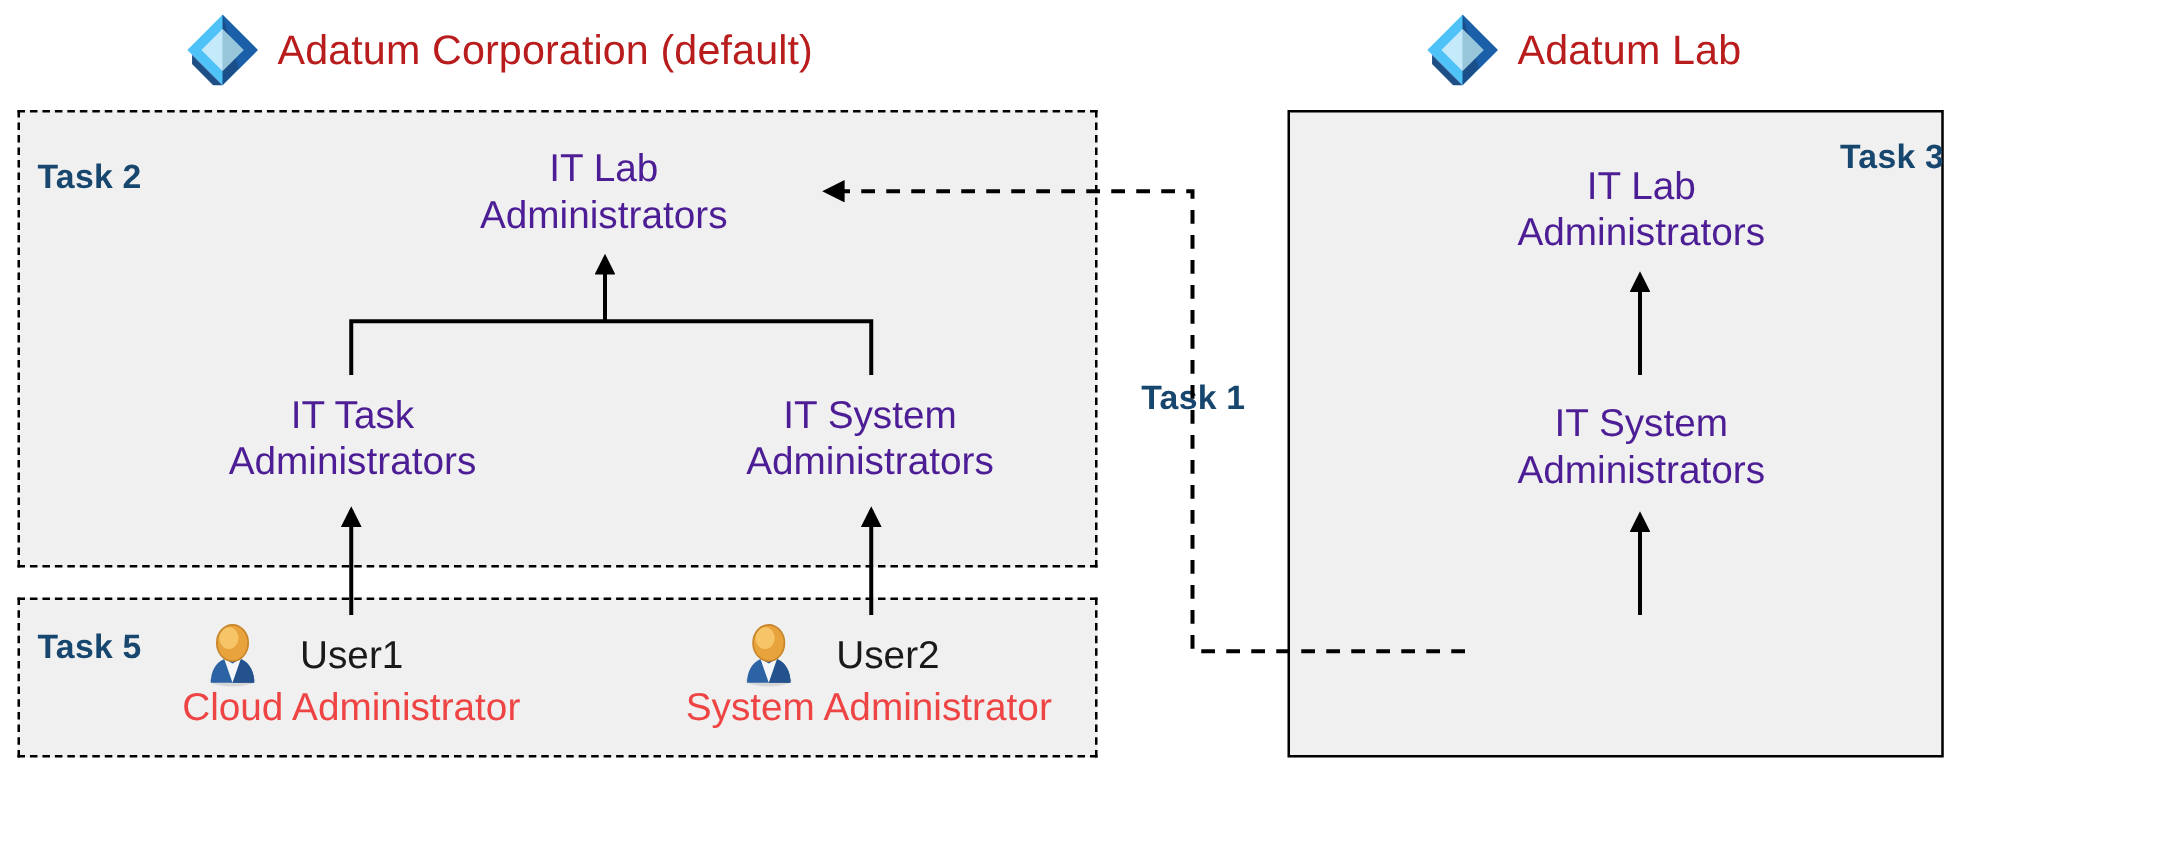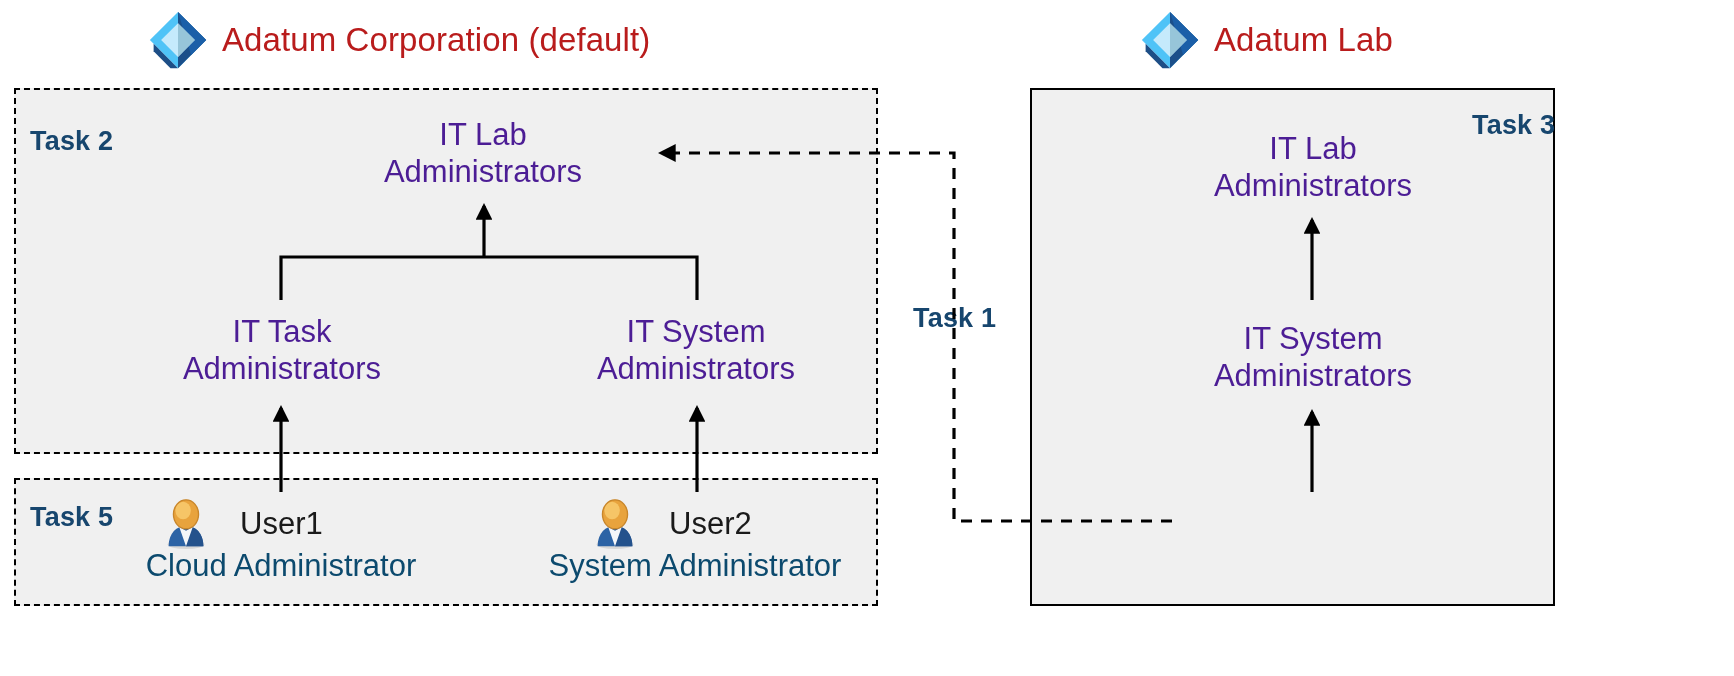--- a/index.html
+++ b/index.html
@@ -24,21 +24,21 @@
 
   
   .node{position:absolute;text-align:center;font-size:31px;line-height:1.2;
         color:#4c1d95;white-space:nowrap;}
   .node .l2{display:block;}
 
   
   .user{position:absolute;display:flex;align-items:center;gap:28px;}
   .user-glyph{width:52px;height:56px;flex:0 0 52px;display:block;}
   .user-name{font-size:31px;color:#1a1a1a;white-space:nowrap;}
-  .user-role{position:absolute;font-size:31px;color:#0c4a6e;white-space:nowrap;text-align:center;}
+  .user-role{position:absolute;font-size:31px;color:#ef4444;white-space:nowrap;text-align:center;}
 
   
   .svg-layer{position:absolute;left:0;top:0;width:1734px;height:676px;
              pointer-events:none;overflow:visible;}
 </style>
 </head>
 <body>
 
 <div class="canvas">
 

